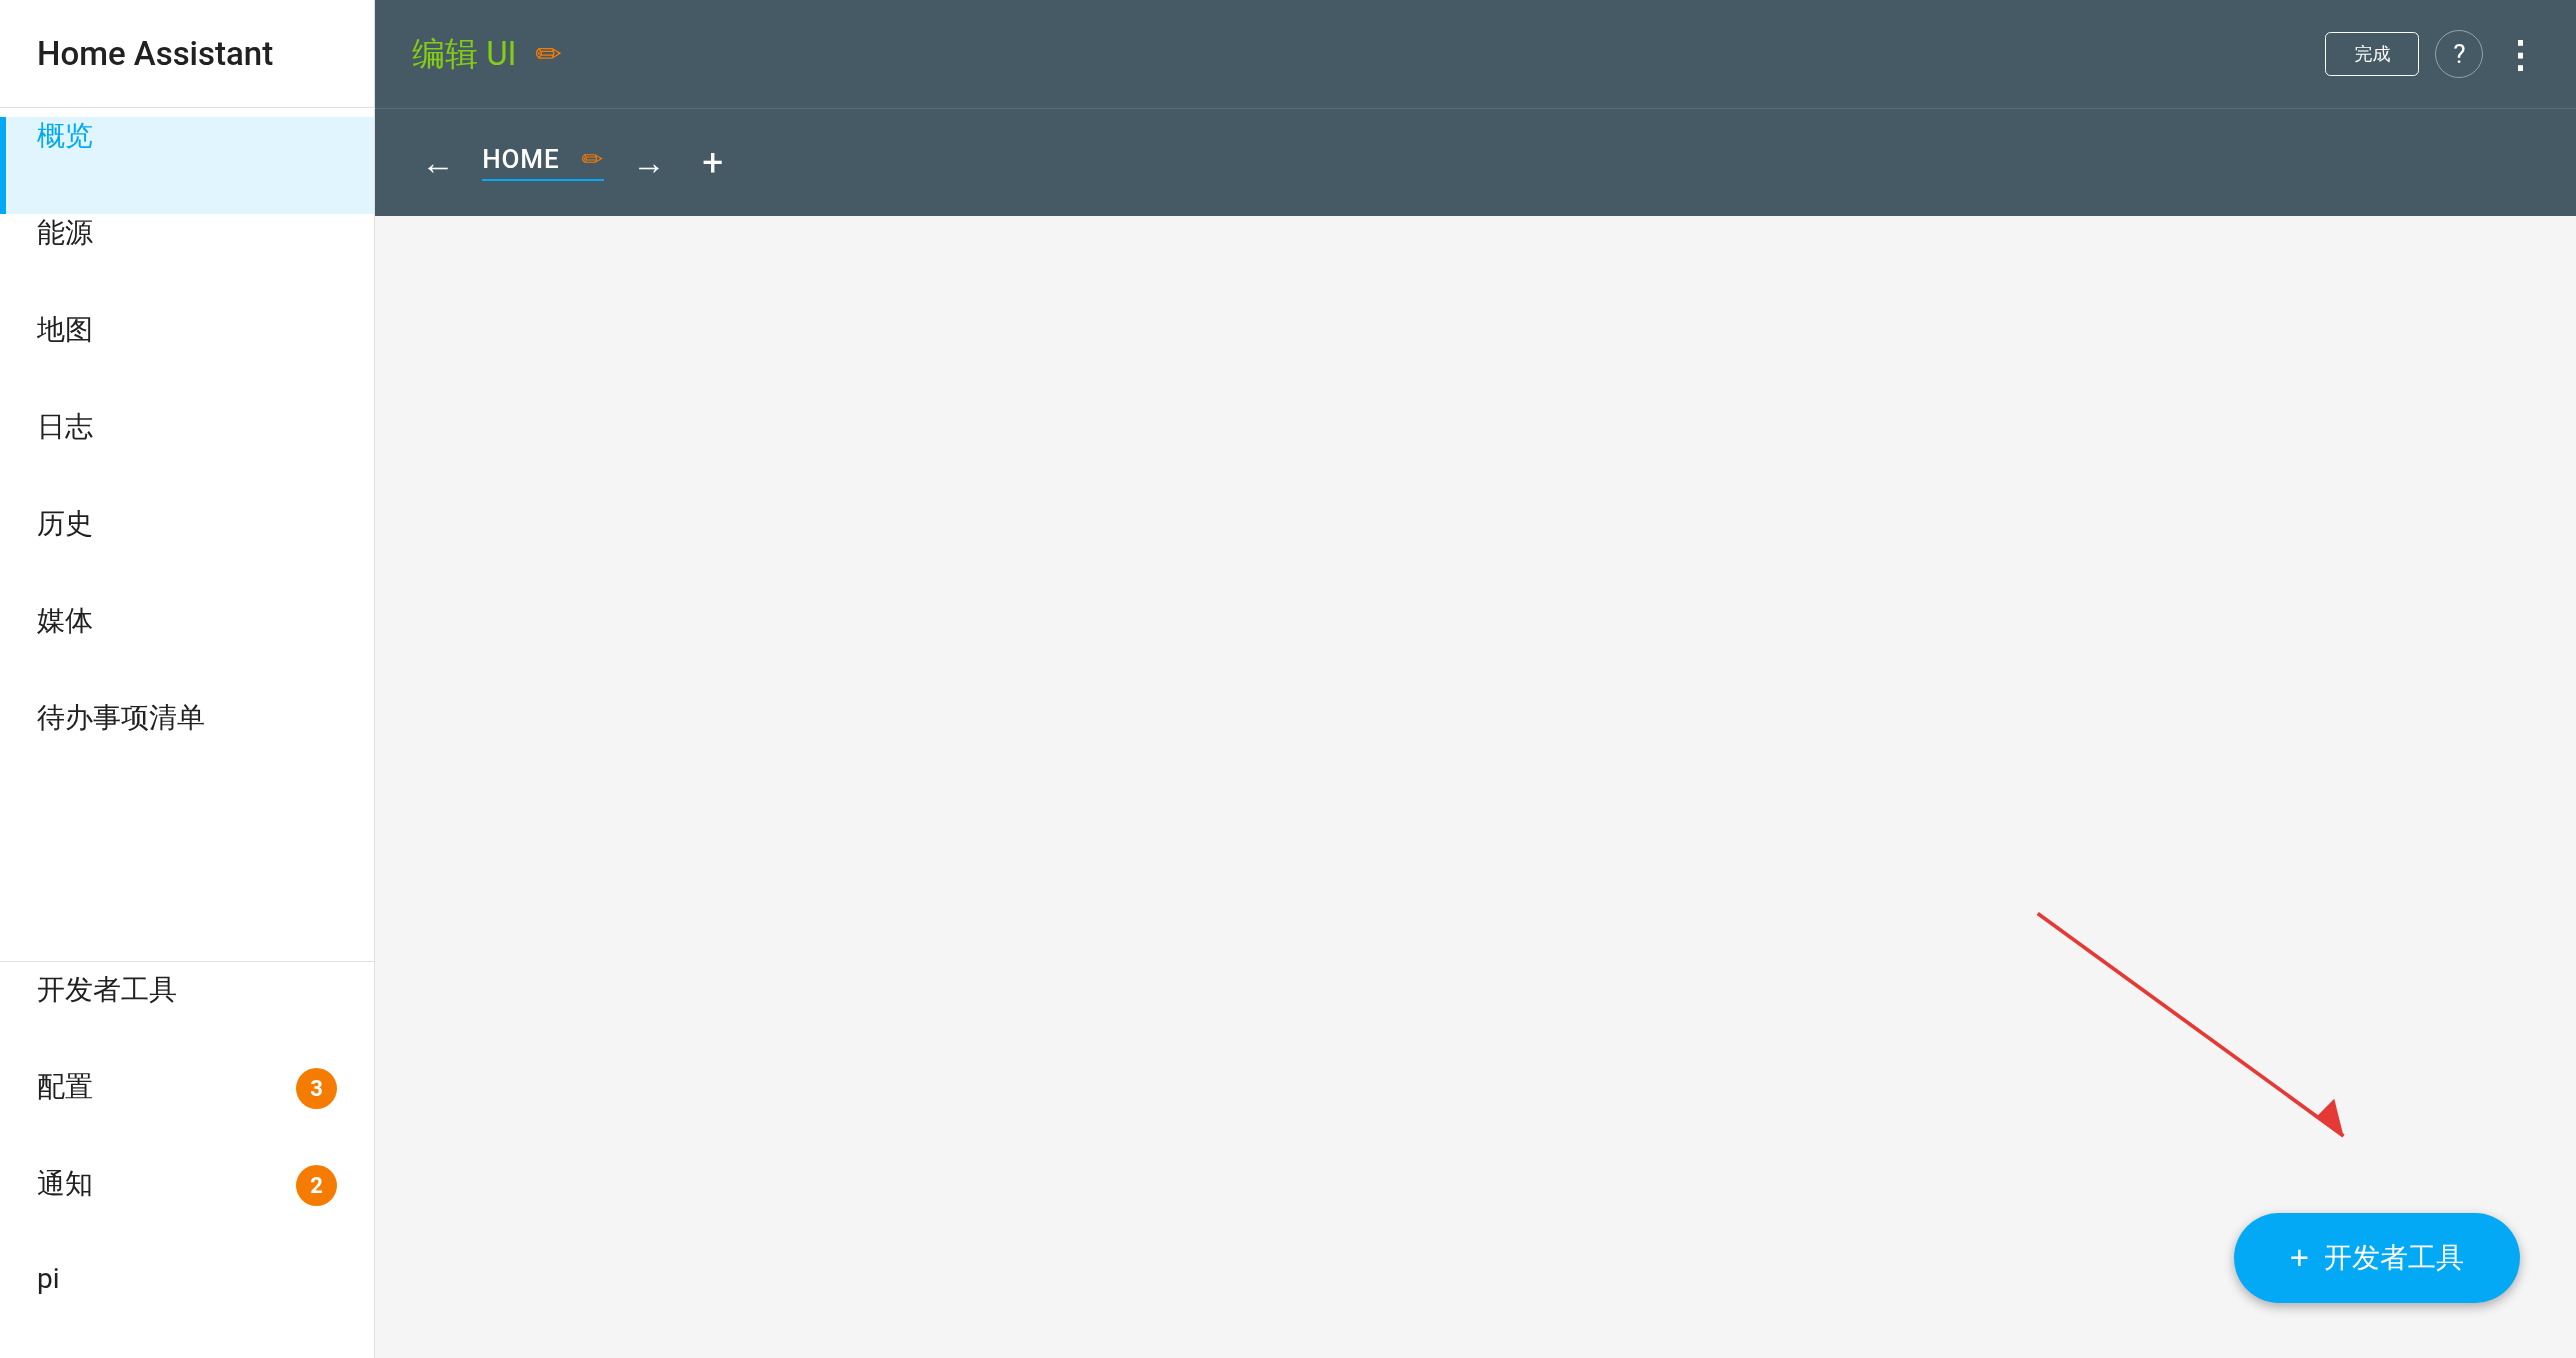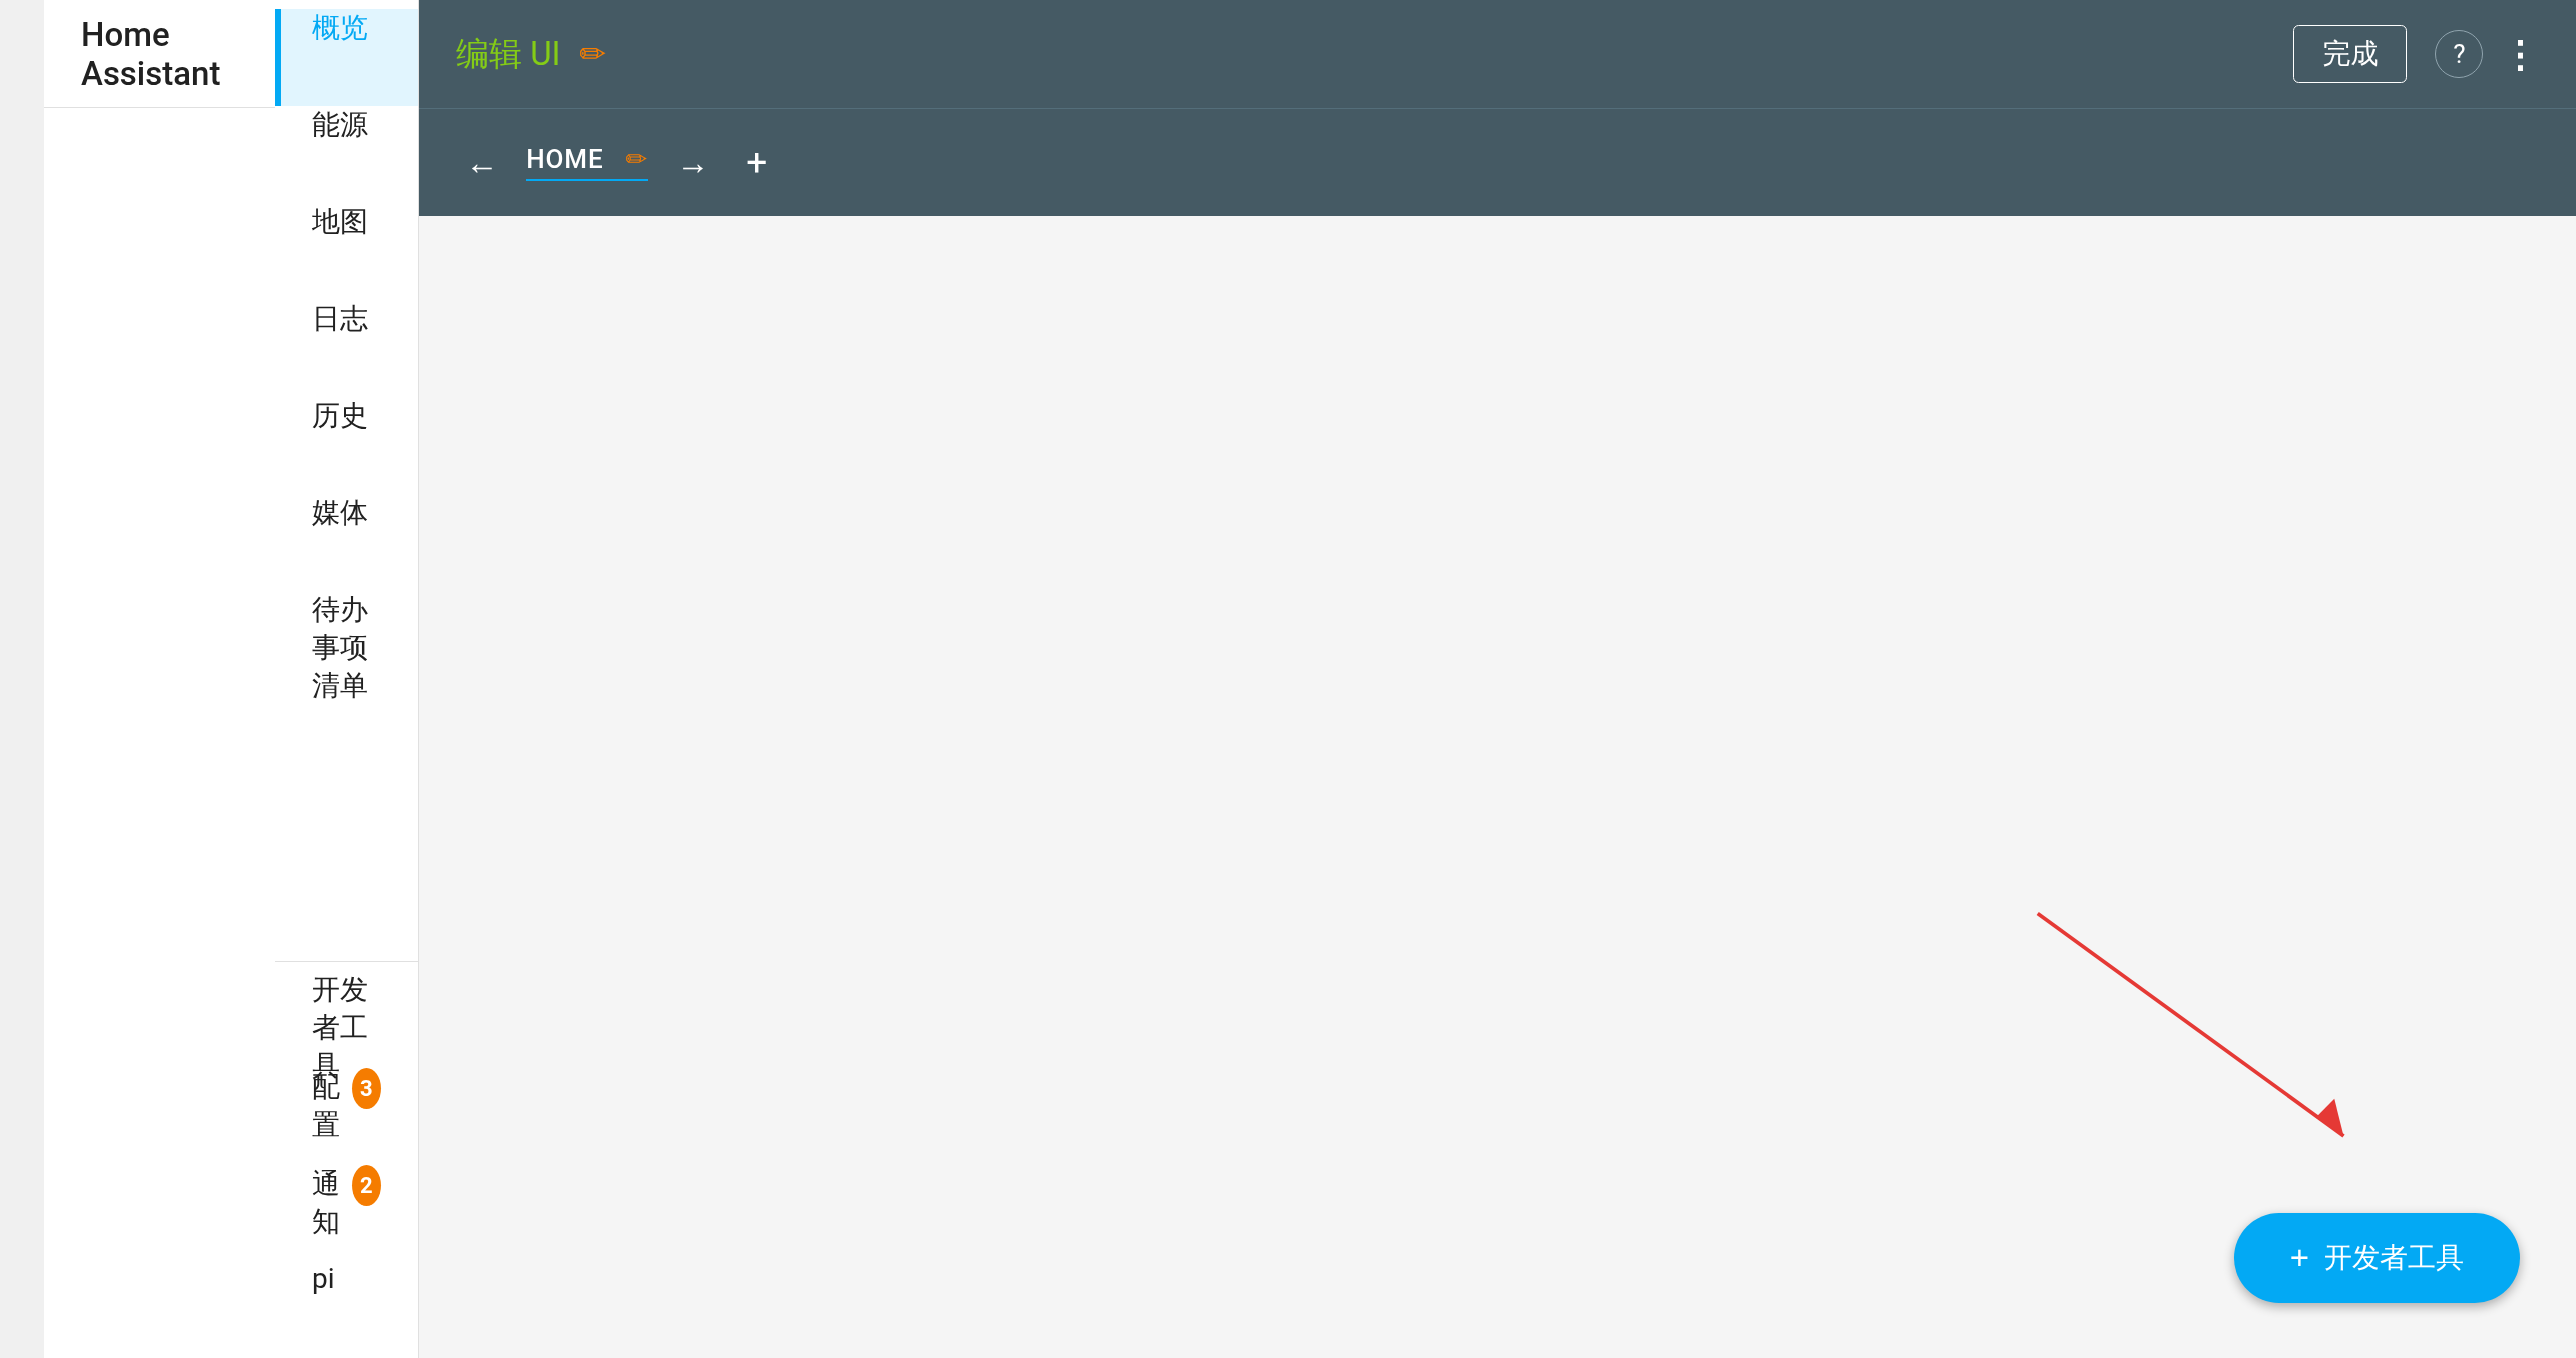--- a/index.html
+++ b/index.html
@@ -17,24 +17,23 @@
       display: flex;
       flex-direction: row;
     }
 
     
     .sidebar {
       width: 375px;
       height: 100%;
       background: #ffffff;
       display: flex;
-      flex-direction: row;
+      flex-direction: column;
       border-right: 0.9px solid #e0e0e0;
       flex-shrink: 0;
-      margin-left: 44px;
     }
 
     .sidebar-title {
       height: 108px;
       display: flex;
       align-items: center;
       padding: 0 37px;
       font-size: 33px;
       font-weight: 500;
       color: #212121;
@@ -130,25 +129,25 @@
     }
 
     .topbar-spacer {
       flex: 1;
     }
 
     .topbar-done-btn {
       border: 1.9px solid #ffffff;
       background: transparent;
       color: #ffffff;
-      font-size: 28px;
+      font-size: 18px;
       padding: 9.3px 28px;
       border-radius: 5.6px;
       cursor: pointer;
-      margin-right: 28px;
+      margin-right: 16px;
     }
 
     .topbar-help-icon {
       width: 48px;
       height: 48px;
       border-radius: 50%;
       border: 1.9px solid #90a4ae;
       display: flex;
       align-items: center;
       justify-content: center;

